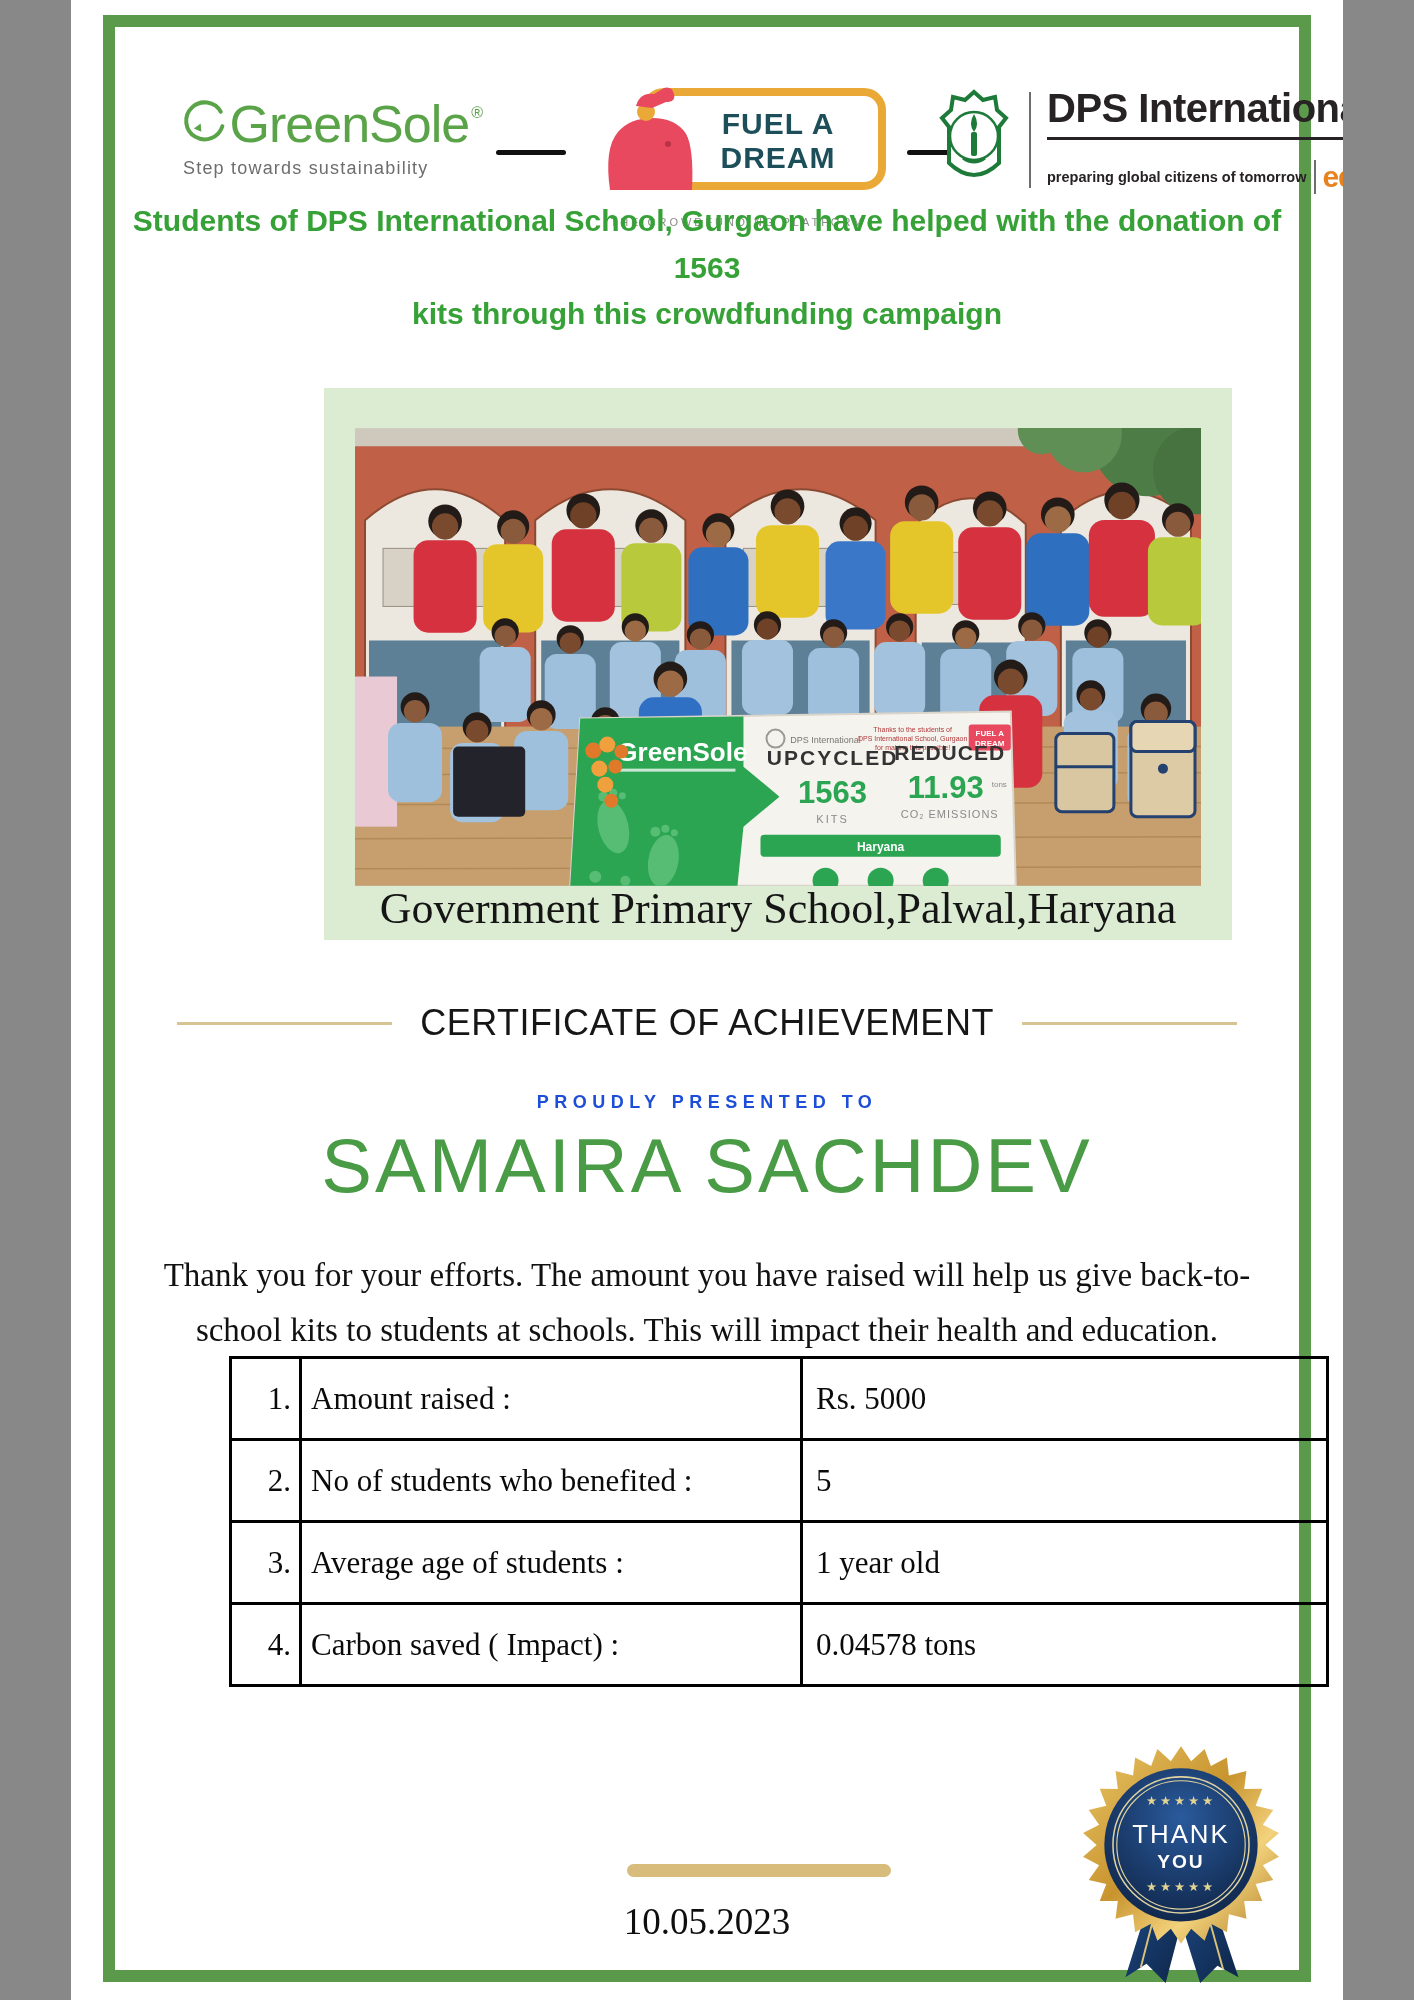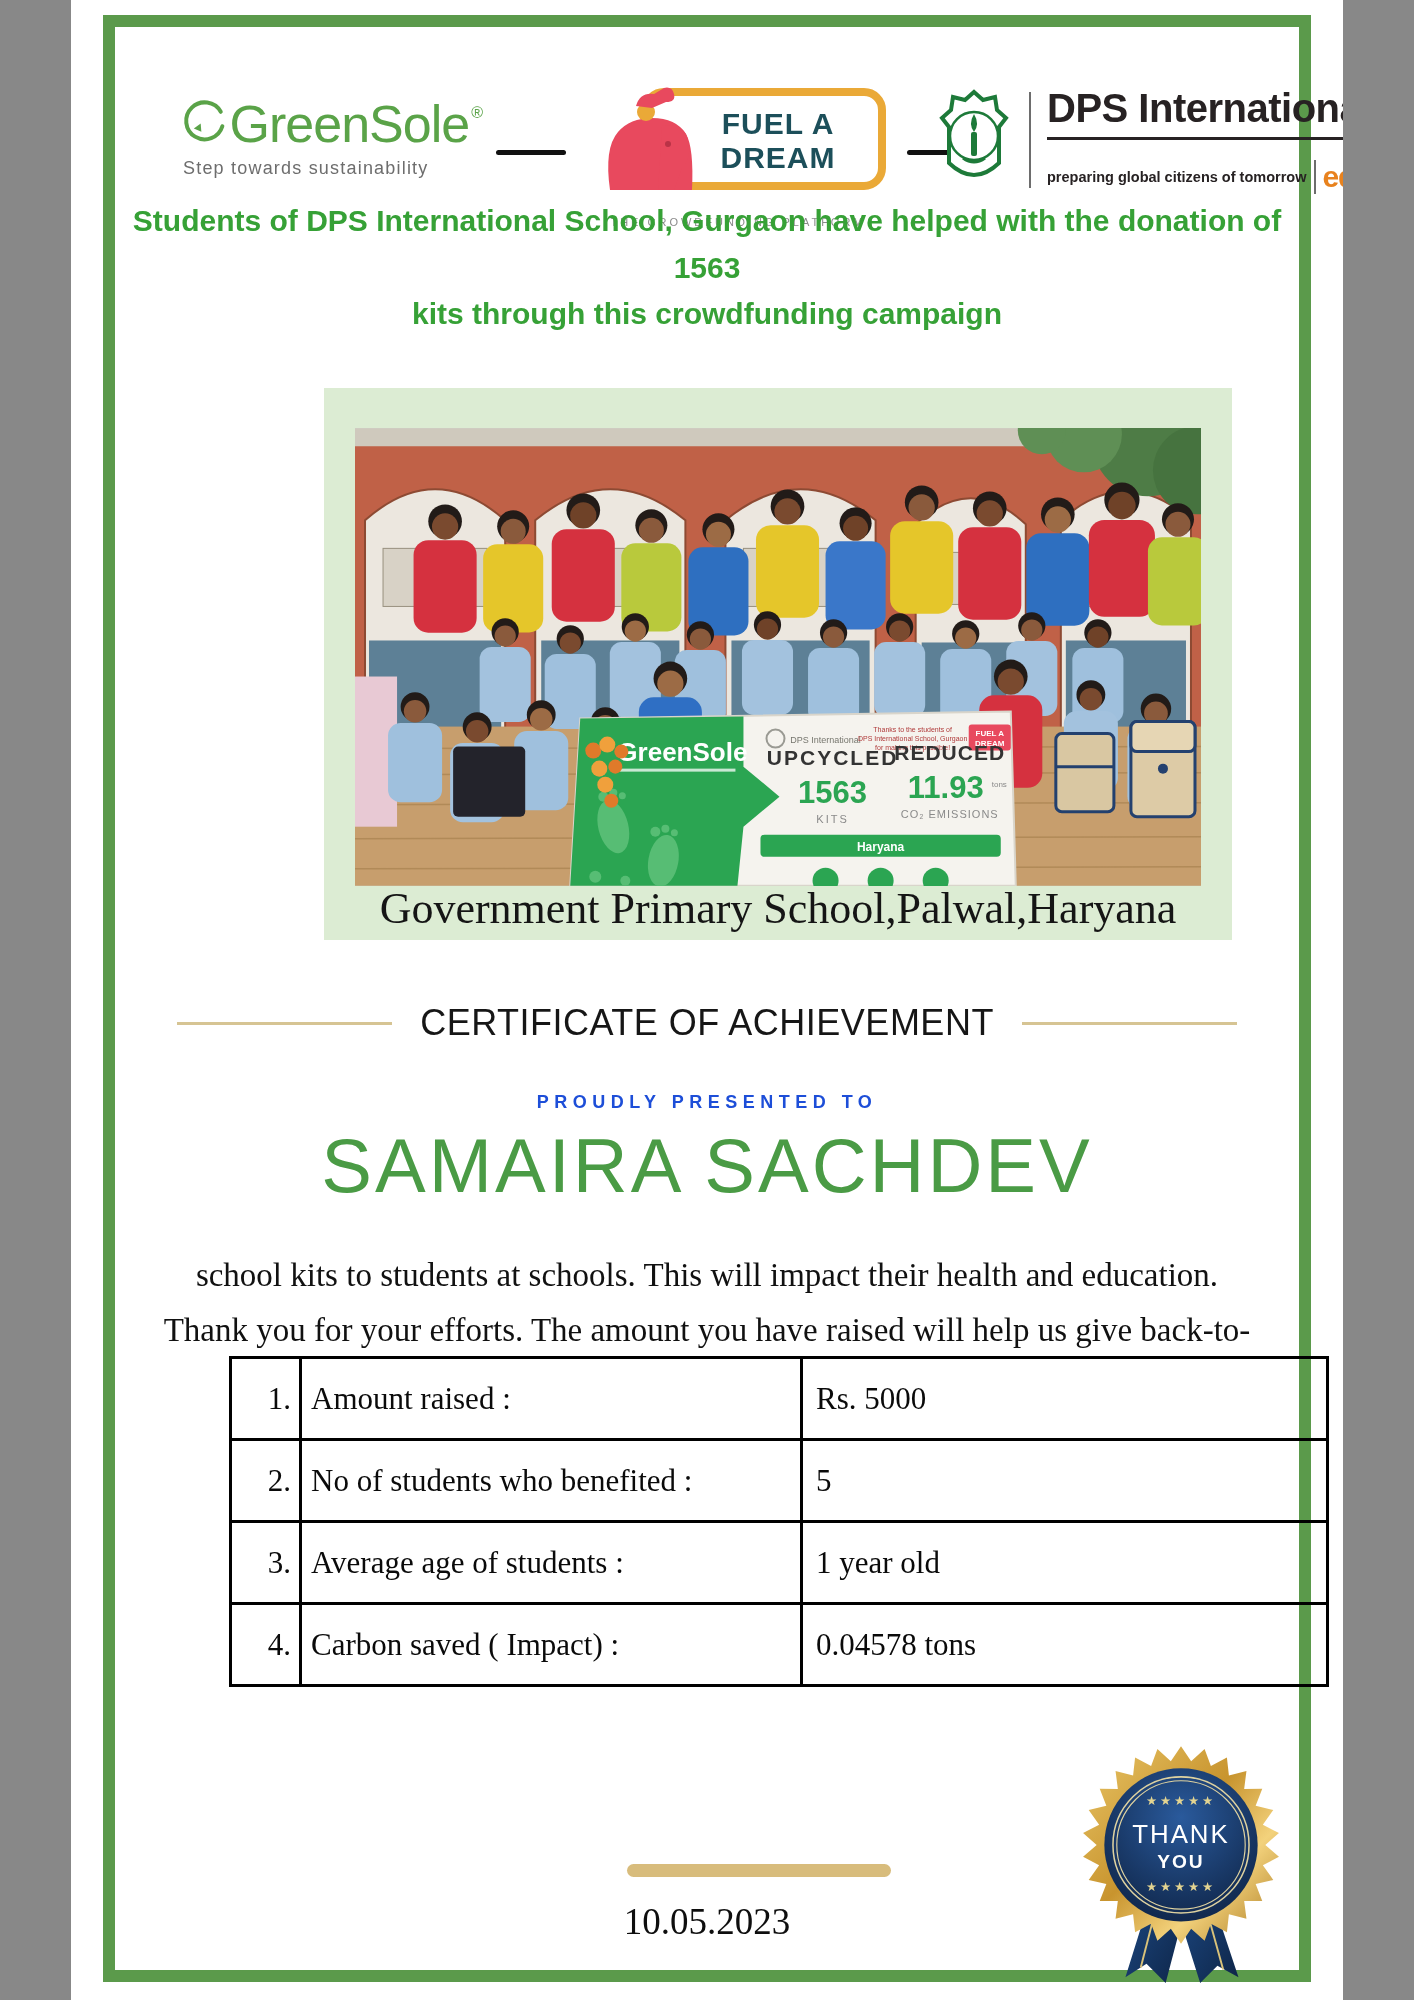--- a/index.html
+++ b/index.html
@@ -334,22 +334,22 @@
   </div>
 
   <div class="cert-title-row">
     <div class="cert-line"></div>
     <div class="cert-title">CERTIFICATE OF ACHIEVEMENT</div>
     <div class="cert-line"></div>
   </div>
   <div class="presented">PROUDLY PRESENTED TO</div>
   <div class="recipient">SAMAIRA SACHDEV</div>
   <div class="message">
+    <div>Thank you for your efforts. The amount you have raised will help us give back-to-</div>
     <div>school kits to students at schools. This will impact their health and education.</div>
-    <div>Thank you for your efforts. The amount you have raised will help us give back-to-</div>
   </div>
 
   <table class="impact-table">
     <tbody>
       <tr>
         <td class="c-num">1.</td>
         <td class="c-label">Amount raised :</td>
         <td class="c-value">Rs. 5000</td>
       </tr>
       <tr>

